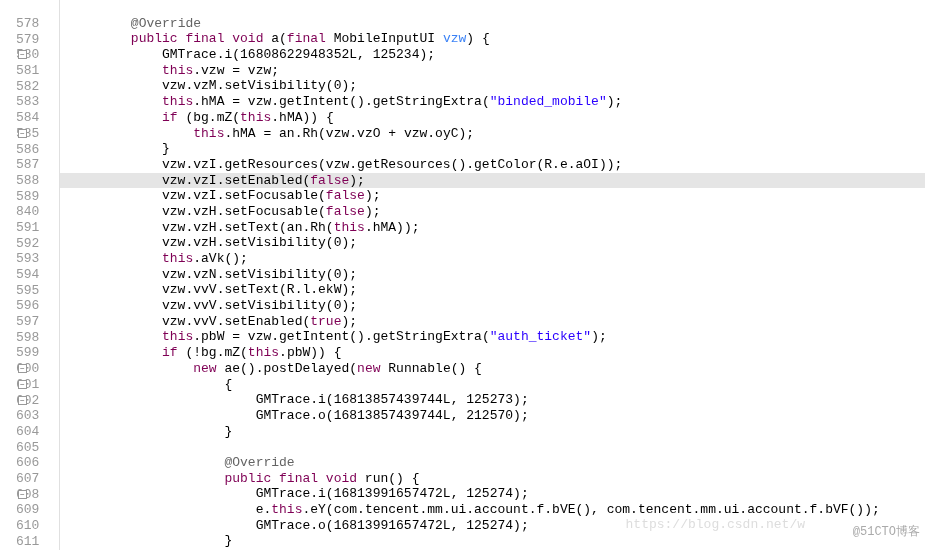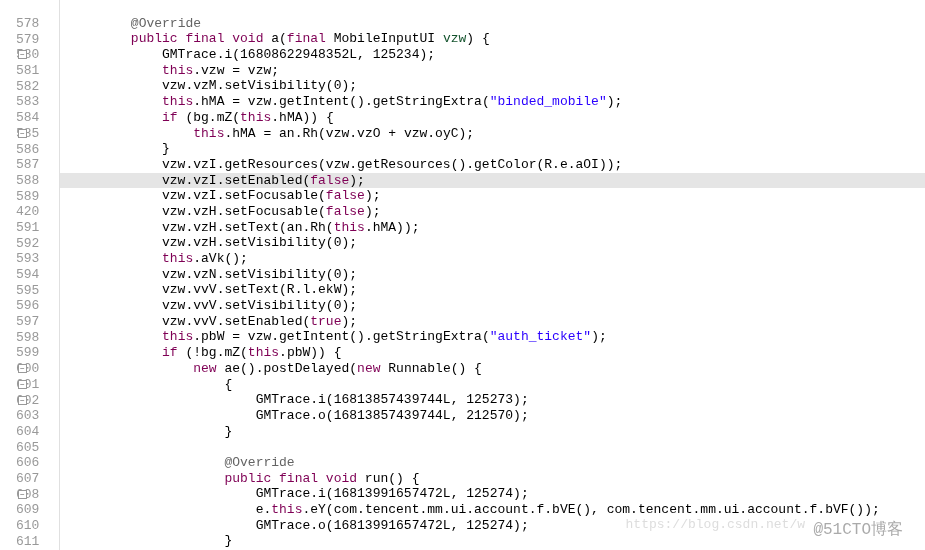--- a/index.html
+++ b/index.html
@@ -7,42 +7,42 @@
 .editor{display:flex;height:100%}
 .gutter{background:#fff;border-right:1px solid #e0e0e0;padding:16px;text-align:right;color:#999;user-select:none;min-width:48px}
 .gutter-line{height:15.7px;line-height:15.7px;padding-right:4px;position:relative}
 .fold{position:absolute;left:2px;top:3px;width:9px;height:9px;border:1px solid #999;background:#fff;font-size:8px;line-height:7px;text-align:center;color:#666;cursor:pointer}
 .code{flex:1;padding:0;overflow:hidden}
 .line{height:15.7px;line-height:15.7px;white-space:pre;padding-left:8px}
 .hl{background:#e5e5e5}
 .kw{color:#7f0055;font-weight:normal}
 .ann{color:#646464}
 .str{color:#2a00ff}
-.param{color:#14532d}
-.watermark{position:absolute;right:22px;bottom:10px;color:#aaa;font-size:16px;pointer-events:none}
+.param{color:#3b82f6}
+.watermark{position:absolute;right:5px;bottom:10px;color:#aaa;font-size:12px;pointer-events:none}
 .wm2{position:absolute;right:120px;bottom:18px;color:#ddd;font-size:13px;pointer-events:none}
 </style>
 </head>
 <body>
 
 <div class="editor">
   <div class="gutter" id="gutter">
       <div class="gutter-line">578</div>
       <div class="gutter-line">579</div>
       <div class="gutter-line">580<span class="fold">−</span></div>
       <div class="gutter-line">581</div>
       <div class="gutter-line">582</div>
       <div class="gutter-line">583</div>
       <div class="gutter-line">584</div>
       <div class="gutter-line">585<span class="fold">−</span></div>
       <div class="gutter-line">586</div>
       <div class="gutter-line">587</div>
       <div class="gutter-line">588</div>
       <div class="gutter-line">589</div>
-      <div class="gutter-line">420</div>
+      <div class="gutter-line">840</div>
       <div class="gutter-line">591</div>
       <div class="gutter-line">592</div>
       <div class="gutter-line">593</div>
       <div class="gutter-line">594</div>
       <div class="gutter-line">595</div>
       <div class="gutter-line">596</div>
       <div class="gutter-line">597</div>
       <div class="gutter-line">598</div>
       <div class="gutter-line">599</div>
       <div class="gutter-line">600<span class="fold">−</span></div>

